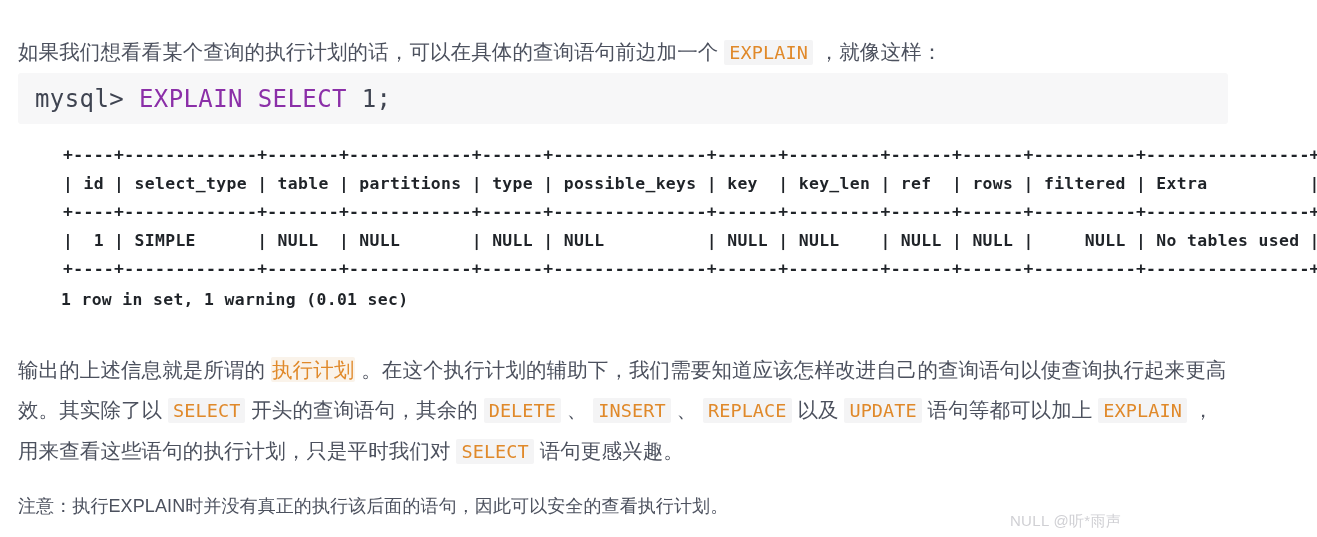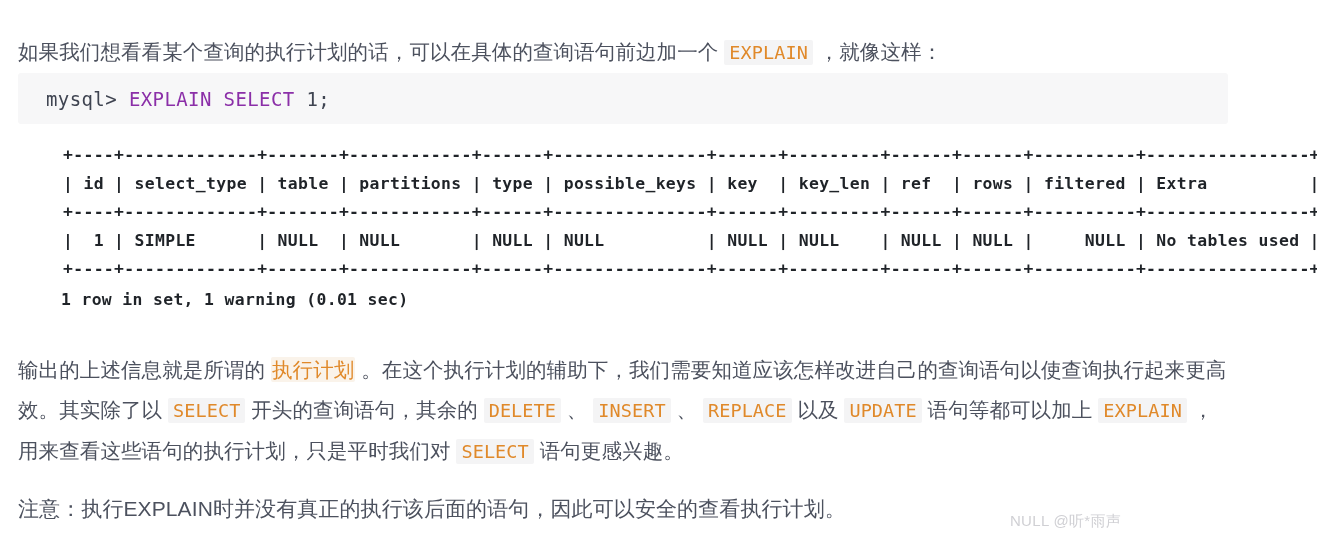--- a/index.html
+++ b/index.html
@@ -30,21 +30,21 @@
     right: 18px;
     font-size: 20.5px;
     line-height: 40px;
     color: #4c515e;
     letter-spacing: 0.1px;
     white-space: normal;
   }
 
   .para-intro { top: 11px; }
   .para-body  { top: 329px; width: 1210px; }
-  .para-note  { top: 468px; font-size: 21px; }
+  .para-note  { top: 468px; font-size: 18px; }
 
   
   .ic {
     font-family: "DejaVu Sans Mono", "Liberation Mono", monospace;
     color: #e0892a;
     background: #f4f4f5;
     font-size: 18.5px;
     padding: 2px 5px;
     border-radius: 2px;
     white-space: nowrap;
@@ -65,24 +65,23 @@
     height: 51px;
     background: #f7f7f8;
     border-radius: 3px;
     box-sizing: border-box;
     display: flex;
     align-items: center;
     padding-left: 17px;
   }
   .codeblock .line {
     font-family: "DejaVu Sans Mono", "Liberation Mono", monospace;
-    font-size: 19px;
+    font-size: 24px;
     letter-spacing: 0.4px;
     white-space: pre;
-    margin-left: 11px;
   }
   .tok-prompt  { color: #3f4451; }
   .tok-keyword { color: #8b2fa8; }
   .tok-num     { color: #3f4451; }
 
   
   .ascii {
     position: absolute;
     left: 63px;
     top: 141px;

